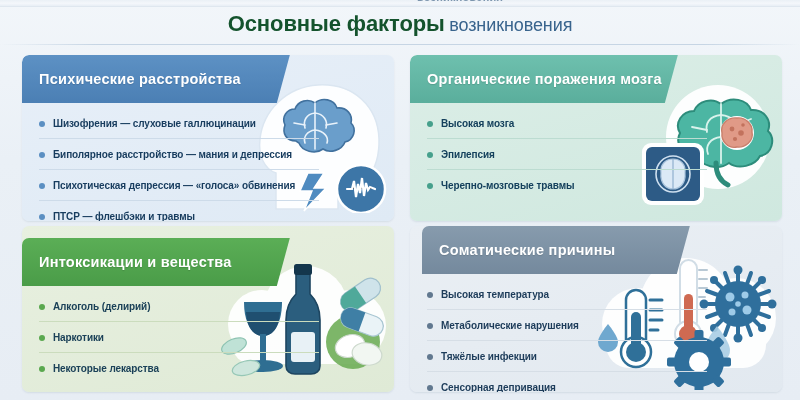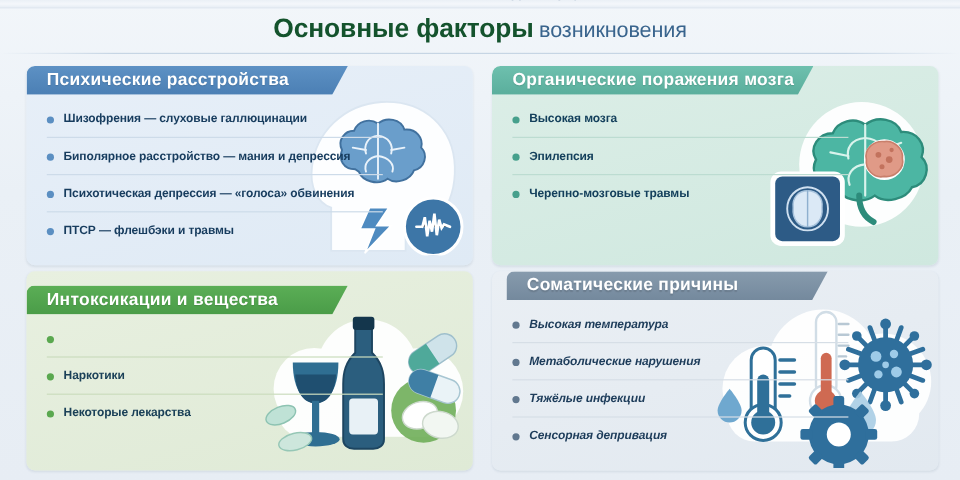--- a/index.html
+++ b/index.html
@@ -74,21 +74,21 @@
   .card {
     position: relative;
     border-radius: 7px;
     overflow: hidden;
     box-shadow: 0 1px 2px rgba(40,70,100,.10);
   }
 
   
   .card-head {
     position: relative;
-    height: 24px;
+    height: 48px;
     width: 72%;
     display: flex;
     align-items: center;
     border-top-left-radius: 7px;
     clip-path: polygon(0 0, 100% 0, calc(100% - 13px) 100%, 0 100%);
     z-index: 3;
   }
   .card-head .head-title {
     padding-left: 17px;
     font-size: 14.5px;
@@ -148,21 +148,21 @@
   .card.c3 { background: linear-gradient(165deg, #e8f0e0 0%, #dfead6 100%); }
   .card.c3 .card-head { background: linear-gradient(180deg, #5bae56 0%, #4a9c48 100%); margin-top: 12px; }
   .card.c3 .bullet { background: #5aa84f; }
   .card.c3 .sep::after { background: #cbdcbd; }
   .card.c3 .card-list li .txt { color: #1b4158; }
 
   .card.c4 { background: linear-gradient(165deg, #eaeff4 0%, #e2e9f0 100%); }
   .card.c4 .card-head { background: linear-gradient(180deg, #879bad 0%, #74899d 100%); margin-left: 12px; }
   .card.c4 .bullet { background: #61788f; }
   .card.c4 .sep::after { background: #d6dee6; }
-  .card.c4 .card-list li .txt { color: #1d3c5a; font-style: italic; }
+  .card.c4 .card-list li .txt { color: #1d3c5a; }
 
   
   .illus {
     position: absolute;
     z-index: 1;
     pointer-events: none;
   }
   .illus.i1 { right: 2px;  top: 22px;  width: 150px; height: 136px; }
   .illus.i2 { right: 1px;  top: 26px;  width: 175px; height: 138px; }
   .illus.i3 { right: 4px;  top: 24px;  width: 180px; height: 138px; }
@@ -342,20 +342,21 @@
       <ellipse cx="140" cy="96" rx="15" ry="11" fill="#ffffff" stroke="#cdd9cd" stroke-width="1.2" transform="rotate(-18 140 96)"></ellipse>
       <ellipse cx="157" cy="104" rx="15" ry="11" fill="#f2f7f2" stroke="#cdd9cd" stroke-width="1.2" transform="rotate(12 157 104)"></ellipse>
 
       <ellipse cx="24" cy="96" rx="13" ry="7" fill="#bfe2d6" stroke="#8dc3b2" stroke-width="1.2" transform="rotate(-22 24 96)"></ellipse>
       <ellipse cx="36" cy="118" rx="14" ry="7" fill="#cde6dc" stroke="#96c7b6" stroke-width="1.2" transform="rotate(-14 36 118)"></ellipse>
     </svg>
 
     <ul class="card-list">
       <li class="sep">
         <span class="bullet"></span>
+        <span class="txt">Алкоголь (делирий)</span>
       </li>
       <li class="sep">
         <span class="bullet"></span>
         <span class="txt">Наркотики</span>
       </li>
       <li>
         <span class="bullet"></span>
         <span class="txt">Некоторые лекарства</span>
       </li>
     </ul>

